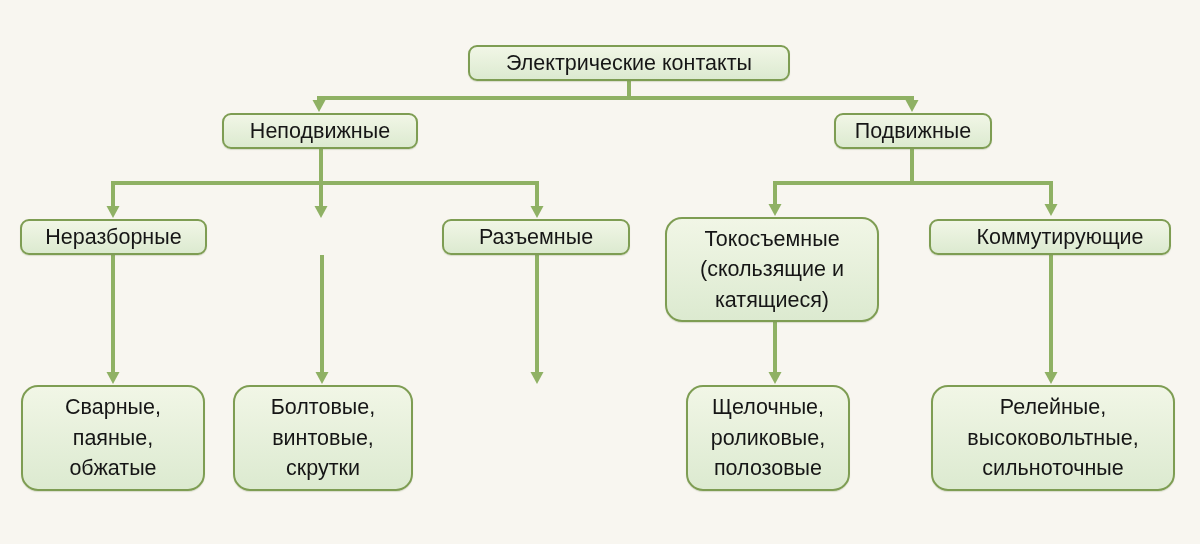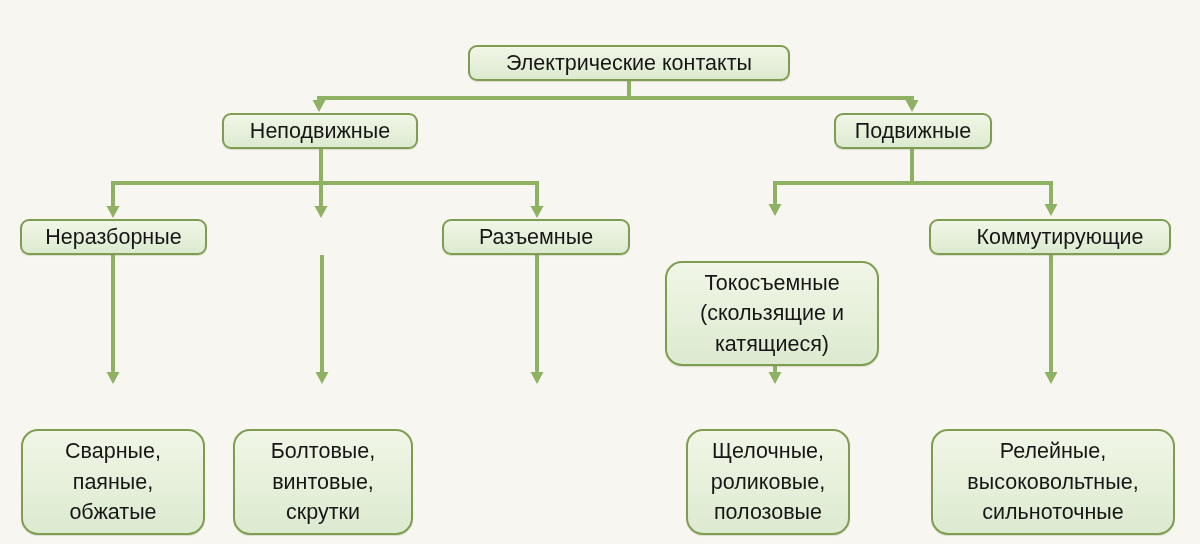--- a/index.html
+++ b/index.html
@@ -29,21 +29,21 @@
     display:flex;align-items:center;justify-content:center;
     text-align:center;
     white-space:pre-line;
     background:linear-gradient(180deg,var(--box_fill_top) 0%,var(--box_fill_bottom) 100%);
     border:2.5px solid var(--box_border);
     border-radius:9px;
     font-size:21.5px;
     line-height:1.42;
     box-shadow:0 1px 1px rgba(120,140,90,0.25);
   }
-  .box.big{border-radius:17px;margin-top:44px;}
+  .box.big{border-radius:17px;}
   
   .n-root     {left:468px; top:45px;  width:322px; height:36px;text-align:center;}
   .n-fixed    {left:222px; top:113px; width:196px; height:36px;}
   .n-movable  {left:834px; top:113px; width:158px; height:36px;}
   .n-c1       {left:20px;  top:219px; width:187px; height:36px;}
   .n-c2       {left:229px; top:219px; width:186px; height:36px;}
   .n-c3       {left:442px; top:219px; width:188px; height:36px;}
   .n-c4       {left:665px; top:217px; width:214px; height:105px;}
   .n-c5       {left:929px; top:219px; width:242px; height:36px;padding-left:20px;}
   .n-d1       {left:21px;  top:385px; width:184px; height:106px;}

